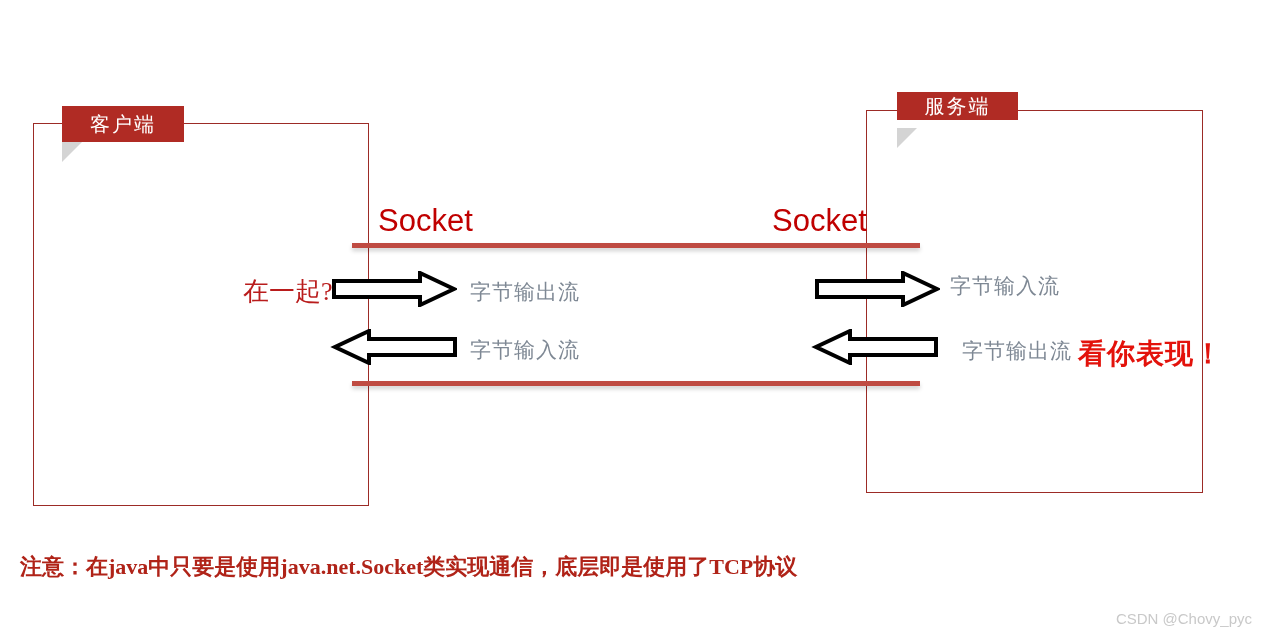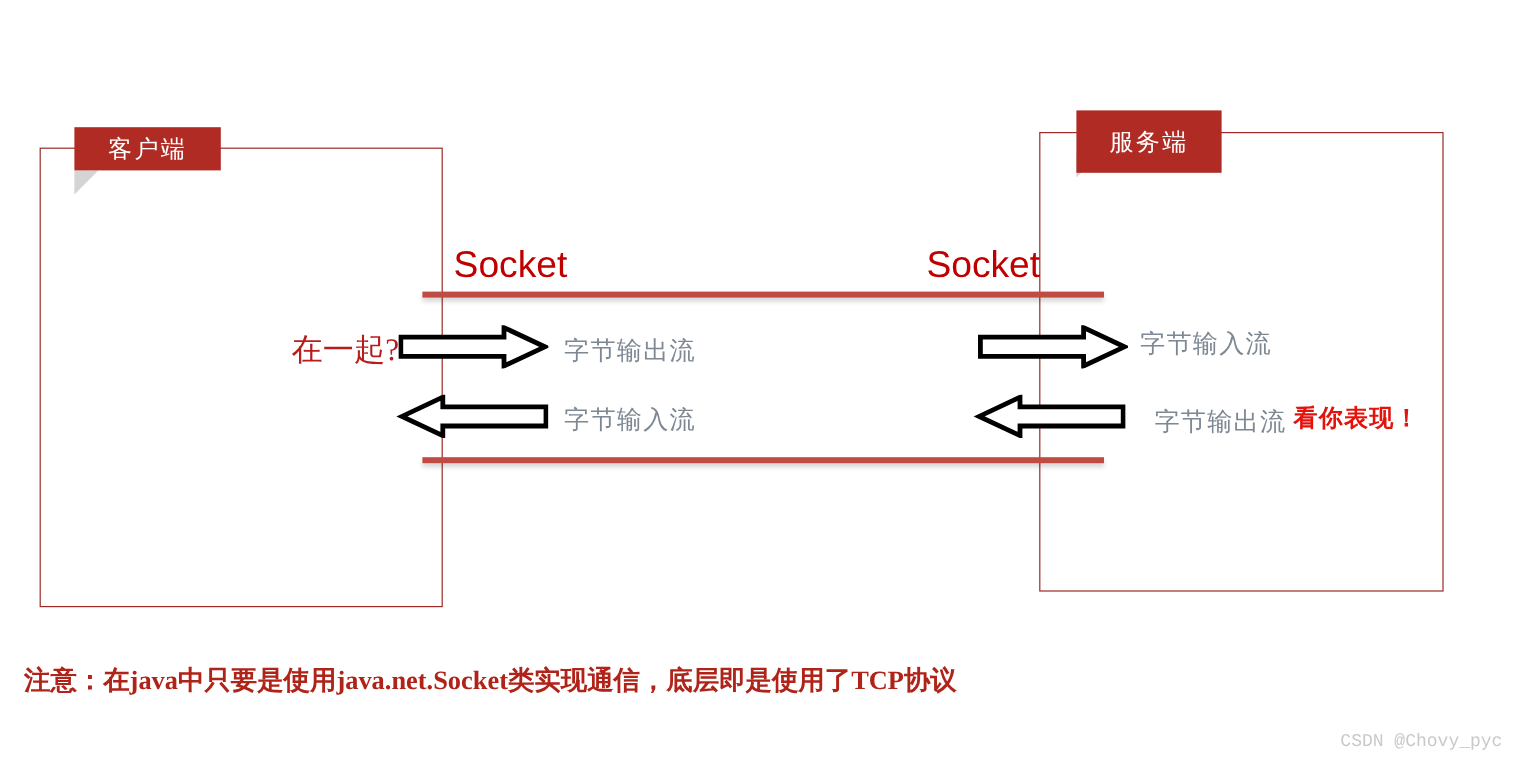--- a/index.html
+++ b/index.html
@@ -46,21 +46,21 @@
     color: #ffffff;
     font-family: "Liberation Serif", "DejaVu Serif", serif;
     font-size: 20px;
     display: flex;
     align-items: center;
     justify-content: center;
     letter-spacing: 2px;
     z-index: 5;
   }
   #client-label { left: 62px;  top: 106px; width: 122px; height: 36px; text-align: center; }
-  #server-label { left: 897px; top: 92px;  width: 121px; height: 52px; }
+  #server-label { left: 897px; top: 92px;  width: 121px; height: 28px; }
 
   
   .plate-tail {
     position: absolute;
     width: 0; height: 0;
     border-left: 20px solid #d4d4d4;
     border-bottom: 20px solid transparent;
     z-index: 4;
   }
   #client-tail { left: 62px;  top: 142px; }
@@ -124,21 +124,21 @@
   }
   #annot-together {
     left: 243px; top: 274px;
     font-size: 26px;
     font-weight: 400;
     color: #b91c1c;
     letter-spacing: 0px;
   }
   #annot-perform {
     left: 1078px; top: 335px;
-    font-size: 20px;
+    font-size: 28px;
     font-weight: 700;
     color: #e3120b;
     letter-spacing: 1px;
   }
 
   
   #bottom-note {
     position: absolute;
     left: 20px;
     top: 552px;
@@ -148,21 +148,21 @@
     color: #b02318;
     white-space: nowrap;
     letter-spacing: 0px;
   }
 
   
   #watermark {
     position: absolute;
     right: 14px;
     bottom: 8px;
-    font-family: Liberation Mono, monospace;
+    font-family: Liberation Sans, sans-serif;
     font-size: 15px;
     color: #c9c9c9;
     white-space: nowrap;
   }
 </style>
 </head>
 <body>
 
 <div id="canvas">
 

